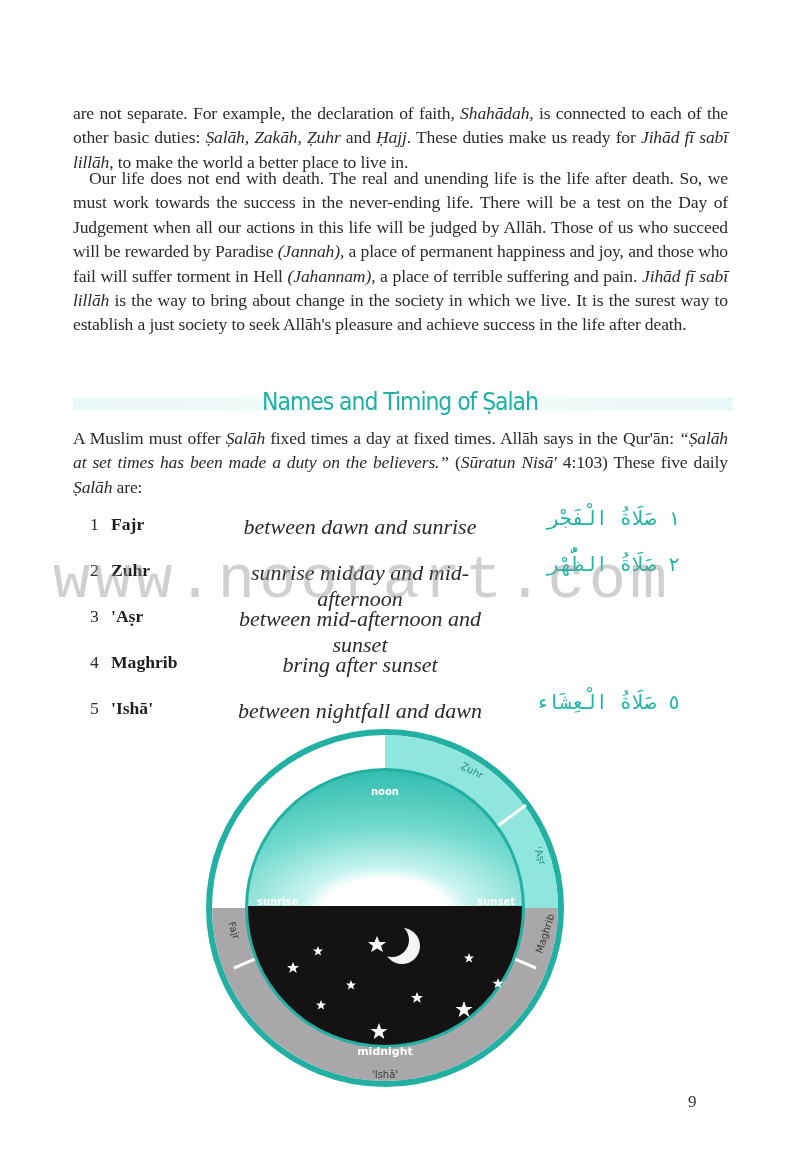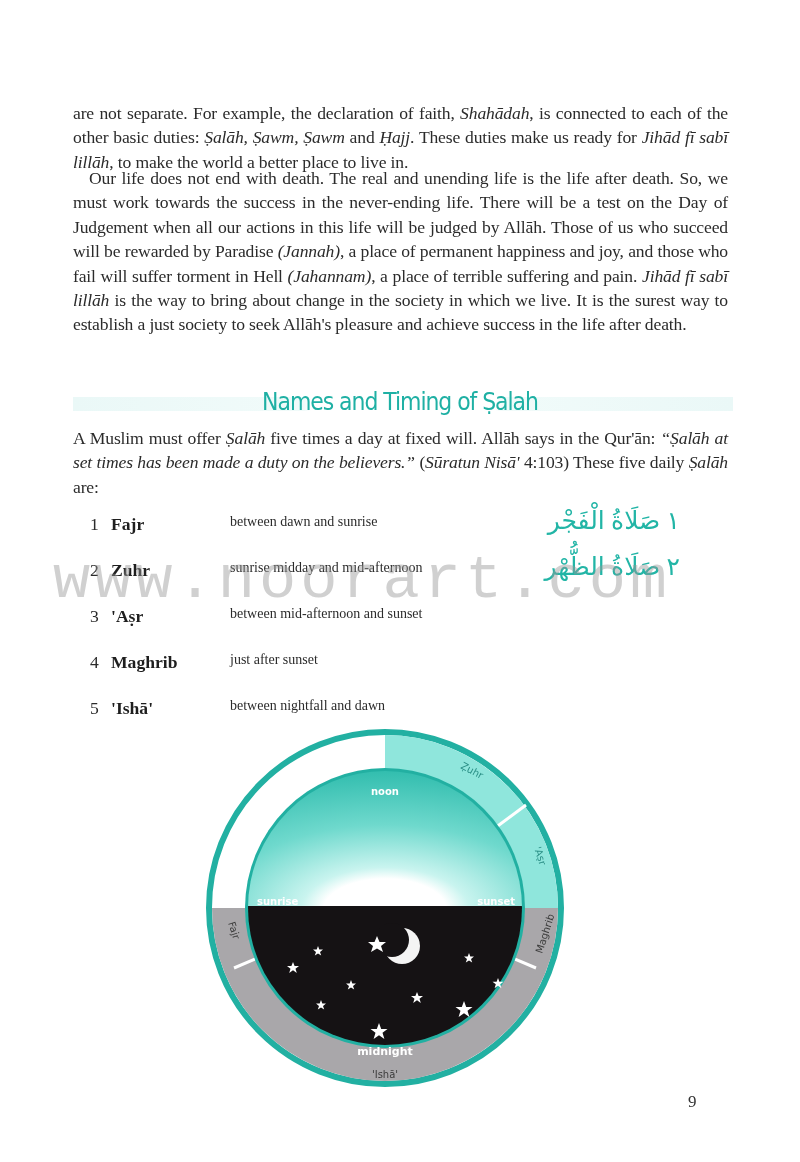--- a/index.html
+++ b/index.html
@@ -20,43 +20,43 @@
   }
   .heading {
     position: absolute; left: 0; width: 800px; top: 387px; text-align: center;
     font-family: "DejaVu Sans", sans-serif; font-size: 25px; color: #1fb0a4;
     letter-spacing: -1.2px; transform: scaleX(0.88); transform-origin: 400px 0;
   }
   #p3 { top: 426px; }
   .prayer-row { position: absolute; left: 0; width: 800px; height: 30px; }
   .prayer-num { position: absolute; left: 90px; font-size: 17.6px; }
   .prayer-name { position: absolute; left: 111px; font-size: 17.6px; font-weight: bold; color: #1e1e1e; }
-  .prayer-desc { position: absolute; left: 230px; width: 260px; text-align: left; font-size: 14px; }
+  .prayer-desc { position: absolute; left: 230px; width: 260px; text-align: center; font-size: 22px; font-style: italic; }
   .prayer-ar {
     position: absolute; left: 500px; width: 180px; text-align: right; direction: rtl;
-    font-family: Liberation Serif, serif; font-size: 25px; color: #22b5a6; top: -8px;
+    font-family: Liberation Mono, monospace; font-size: 20px; color: #22b5a6; top: -8px;
   }
   .watermark {
     position: absolute; left: 0; top: 545px; width: 724px; text-align: center;
     font-family: "Liberation Mono", "DejaVu Sans Mono", monospace; font-size: 62px;
     color: rgba(150,150,150,0.45); letter-spacing: 4px; white-space: nowrap;
   }
   .diagram { position: absolute; left: 205px; top: 728px; width: 360px; height: 360px; }
   .page-number { position: absolute; left: 688px; top: 1092px; font-size: 17px; color: #333; }
 </style>
 </head>
 <body>
 
-<div class="para" id="p1"><span>are not separate. For example, the declaration of faith, </span><i>Shahādah</i><span>, is connected to each of the other basic duties: </span><i>Ṣalāh, Ṣawm, Ṣawm</i><span> and </span><i>Ḥajj</i><span>. These duties make us ready for </span><i>Jihād fī sabī lillāh</i><span>, to make the world a better place to live in.</span></div>
+<div class="para" id="p1"><span>are not separate. For example, the declaration of faith, </span><i>Shahādah</i><span>, is connected to each of the other basic duties: </span><i>Ṣalāh, Zakāh, Ẓuhr</i><span> and </span><i>Ḥajj</i><span>. These duties make us ready for </span><i>Jihād fī sabī lillāh</i><span>, to make the world a better place to live in.</span></div>
 <div class="para" id="p2"><span>Our life does not end with death. The real and unending life is the life after death. So, we must work towards the success in the never-ending life. There will be a test on the Day of Judgement when all our actions in this life will be judged by Allāh. Those of us who succeed will be rewarded by Paradise </span><i>(Jannah)</i><span>, a place of permanent happiness and joy, and those who fail will suffer torment in Hell </span><i>(Jahannam)</i><span>, a place of terrible suffering and pain. </span><i>Jihād fī sabī lillāh</i><span> is the way to bring about change in the society in which we live. It is the surest way to establish a just society to seek Allāh's pleasure and achieve success in the life after death.</span></div>
 
 <div class="heading-band"></div>
 <div class="heading">Names and Timing of Ṣalah</div>
 
-<div class="para" id="p3"><span>A Muslim must offer </span><i>Ṣalāh</i><span> five times a day at fixed will. Allāh says in the Qur'ān: </span><i>“Ṣalāh at set times has been made a duty on the believers.”</i><span> (</span><i>Sūratun Nisā'</i><span> 4:103) These five daily </span><i>Ṣalāh</i><span> are:</span></div>
+<div class="para" id="p3"><span>A Muslim must offer </span><i>Ṣalāh</i><span> fixed times a day at fixed times. Allāh says in the Qur'ān: </span><i>“Ṣalāh at set times has been made a duty on the believers.”</i><span> (</span><i>Sūratun Nisā'</i><span> 4:103) These five daily </span><i>Ṣalāh</i><span> are:</span></div>
 
 <div id="prayer-list">
     <div class="prayer-row" style="top: 514px;">
       <span class="prayer-num">1</span>
       <span class="prayer-name">Fajr</span>
       <span class="prayer-desc">between dawn and sunrise</span>
       <span class="prayer-ar">١ صَلَاةُ الْفَجْر</span>
     </div>
     <div class="prayer-row" style="top: 560px;">
       <span class="prayer-num">2</span>
@@ -65,26 +65,27 @@
       <span class="prayer-ar">٢ صَلَاةُ الظُّهْر</span>
     </div>
     <div class="prayer-row" style="top: 606px;">
       <span class="prayer-num">3</span>
       <span class="prayer-name">'Aṣr</span>
       <span class="prayer-desc">between mid-afternoon and sunset</span>
     </div>
     <div class="prayer-row" style="top: 652px;">
       <span class="prayer-num">4</span>
       <span class="prayer-name">Maghrib</span>
-      <span class="prayer-desc">just after sunset</span>
+      <span class="prayer-desc">bring after sunset</span>
     </div>
     <div class="prayer-row" style="top: 698px;">
       <span class="prayer-num">5</span>
       <span class="prayer-name">'Ishā'</span>
       <span class="prayer-desc">between nightfall and dawn</span>
+      <span class="prayer-ar">٥ صَلَاةُ الْعِشَاء</span>
     </div>
   </div>
 
 <div class="watermark">www.noorart.com</div>
 
 <div class="diagram">
   <svg width="360" height="360" viewBox="0 0 360 360">
     <defs>
       <radialGradient id="dayGrad" cx="50%" cy="100%" r="100%">
         <stop offset="0%" stop-color="#ffffff"></stop>

